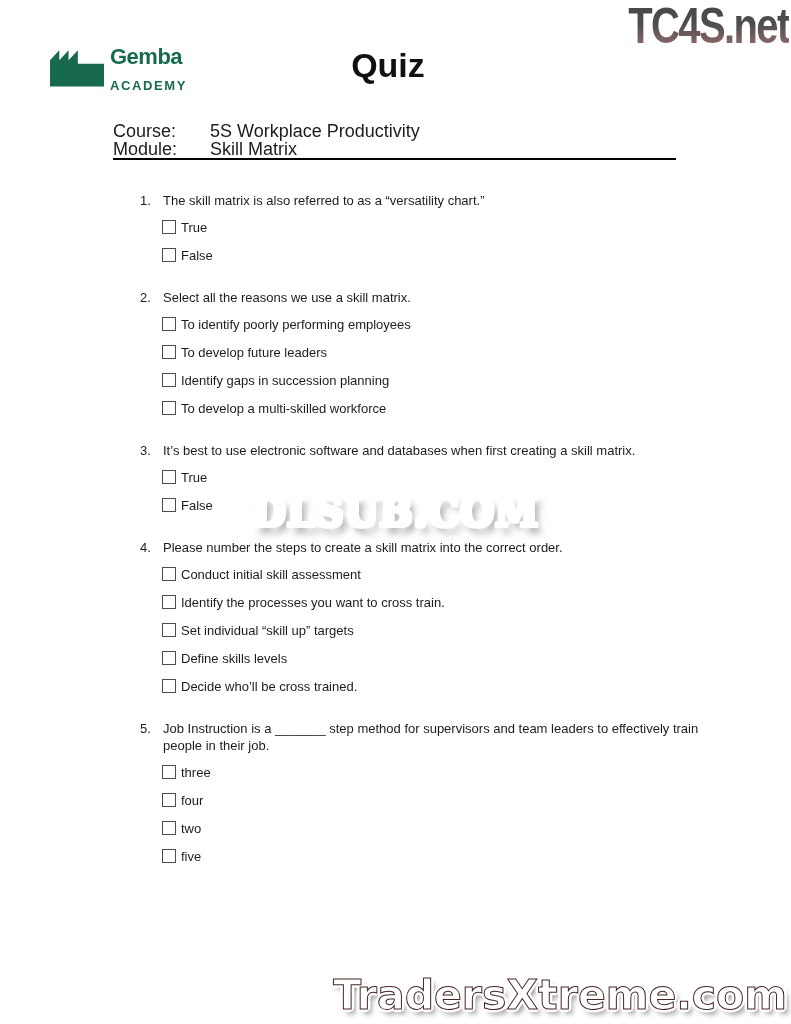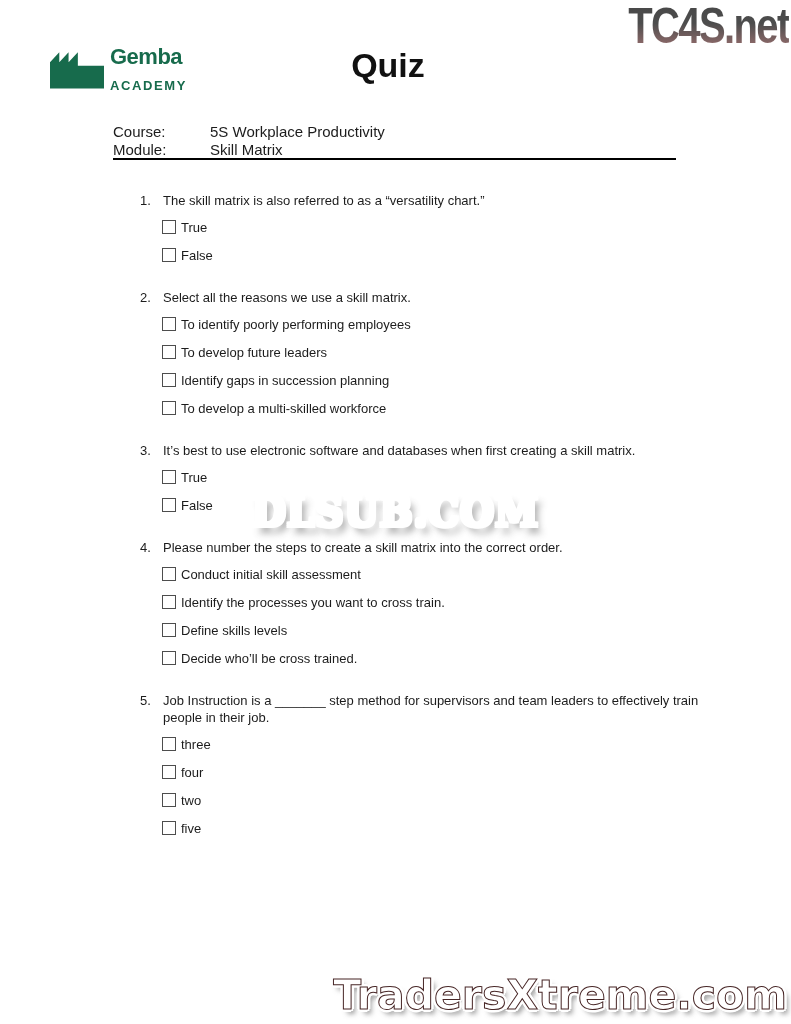--- a/index.html
+++ b/index.html
@@ -8,21 +8,21 @@
     background:#ffffff;
     position:relative;
     font-family:"Liberation Sans",sans-serif;
     color:#1c1c1c;
     overflow:hidden;
   }
 
   
   .logo{
     position:absolute;left:50px;top:46px;
-    display:flex;align-items:center;gap:6px;
+    display:flex;gap:6px;
   }
   .logo-icon{width:54px;height:42px;}
   .logo-text{display:flex;flex-direction:column;line-height:1;}
   .logo-name{
     font-size:22px;font-weight:bold;color:#176b4c;
     letter-spacing:-0.5px;
   }
   .logo-subname{
     font-size:13px;font-weight:bold;color:#176b4c;
     letter-spacing:1.6px;margin-top:11px;
@@ -39,21 +39,21 @@
     letter-spacing:-2px;
     transform:scaleX(0.8);transform-origin:100% 0;
     background:linear-gradient(180deg,#474747 0%,#4d4d4d 45%,#8a6868 85%,#9c7a7a 100%);
     -webkit-background-clip:text;background-clip:text;
     color:transparent;
   }
 
   
   .meta{
     position:absolute;left:113px;top:123px;width:563px;
-    font-size:15px;line-height:17.5px;
+    font-size:18px;line-height:17.5px;
   }
   .meta-row{display:flex;}
   .meta-label{width:97px;flex:none;}
   .meta-rule{
     position:absolute;left:113px;top:158px;width:563px;
     border-top:2px solid #000;height:0;
   }
 
   
   .questions{
@@ -195,20 +195,24 @@
     <div class="opt">
       <span class="cb"></span>
       <span>Conduct initial skill assessment</span>
     </div>
     <div class="opt">
       <span class="cb"></span>
       <span>Identify the processes you want to cross train.</span>
     </div>
     <div class="opt">
       <span class="cb"></span>
+      <span>Set individual “skill up” targets</span>
+    </div>
+    <div class="opt">
+      <span class="cb"></span>
       <span>Define skills levels</span>
     </div>
     <div class="opt">
       <span class="cb"></span>
       <span>Decide who’ll be cross trained.</span>
     </div>
   </div>
 
   <div class="question">
     <div class="q-row">

